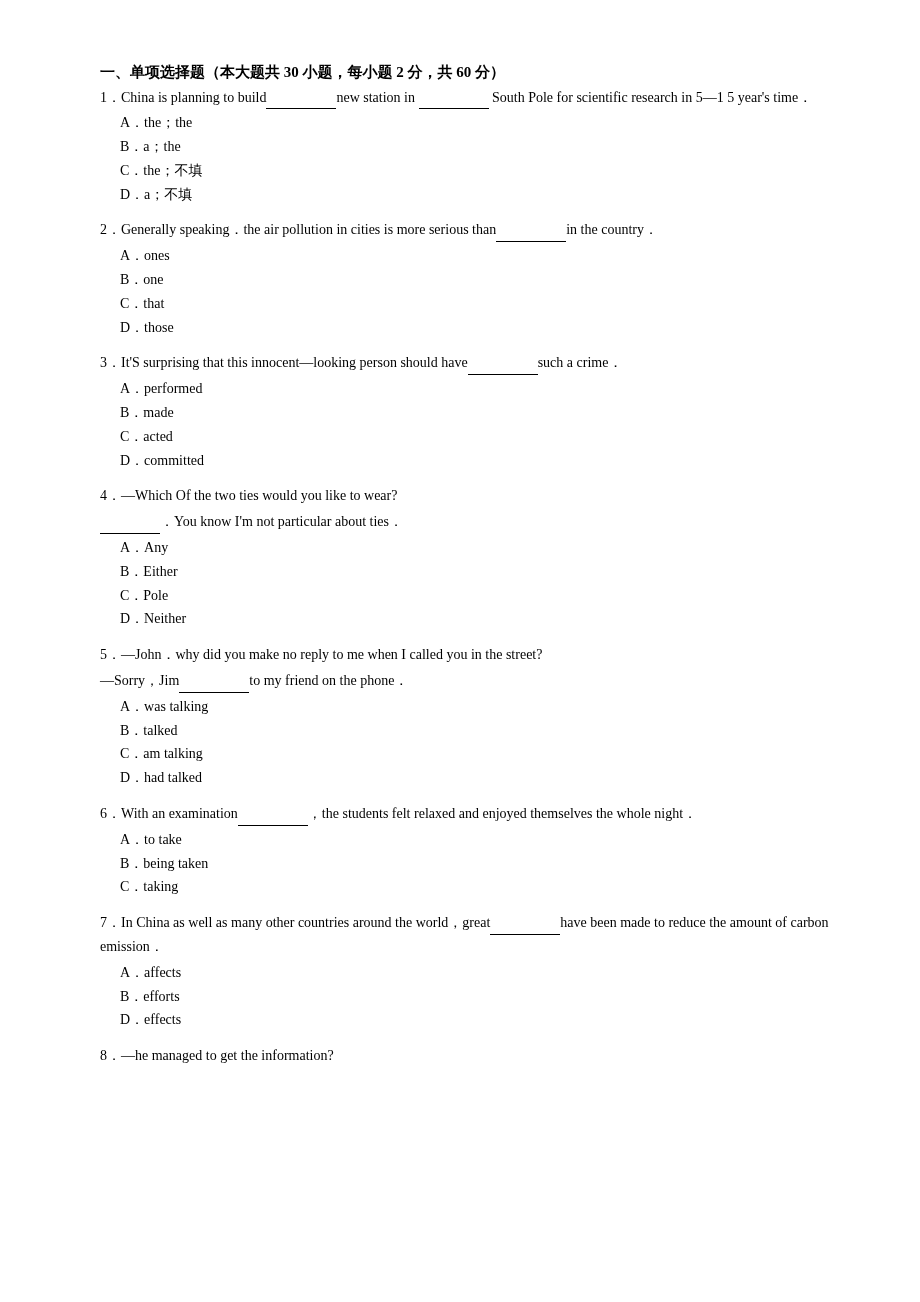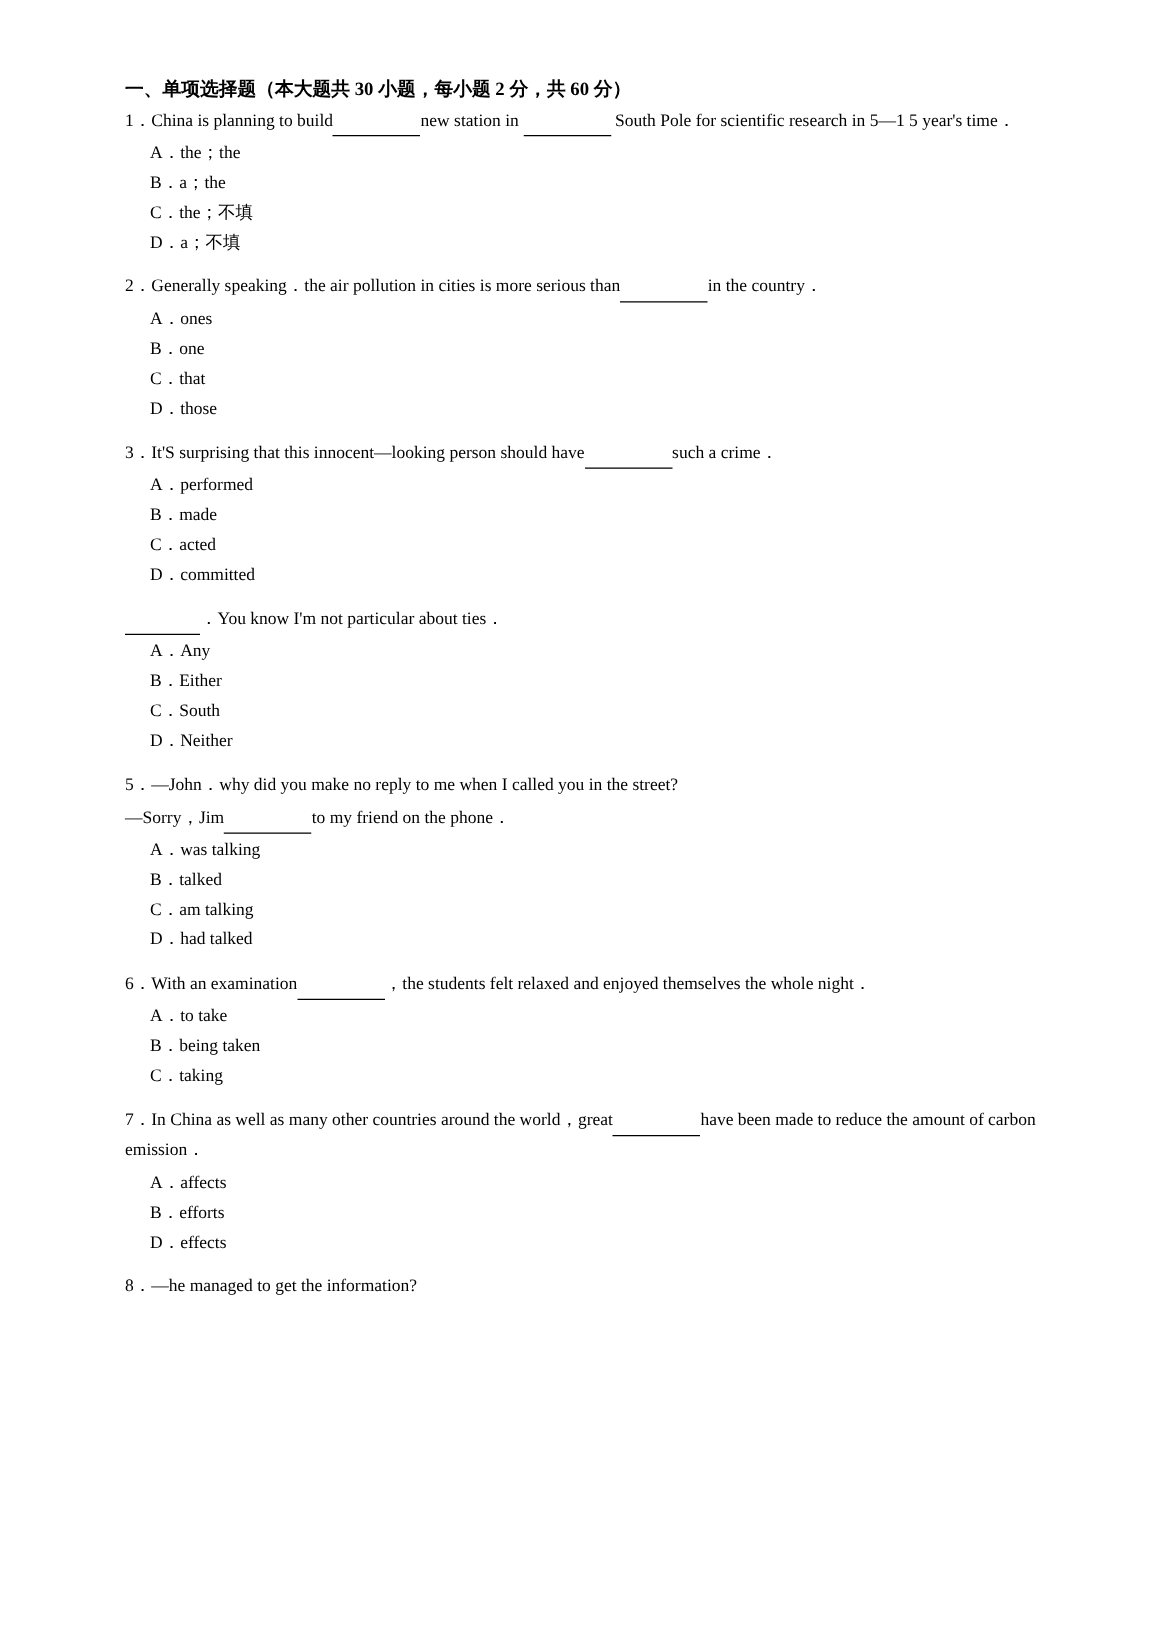--- a/index.html
+++ b/index.html
@@ -95,25 +95,28 @@
   <div class="option">A．performed</div>
   <div class="option">B．made</div>
   <div class="option">C．acted</div>
   <div class="option">D．committed</div>
 </div>
 
 <div class="spacer"></div>
 
 <div class="question-block">
   <div class="question-text">
+    4．—Which Of the two ties would you like to wear?
+  </div>
+  <div class="question-text">
     <span class="small-blank"></span>．You know I'm not particular about ties．
   </div>
   <div class="option">A．Any</div>
   <div class="option">B．Either</div>
-  <div class="option">C．South</div>
+  <div class="option">C．Pole</div>
   <div class="option">D．Neither</div>
 </div>
 
 <div class="spacer"></div>
 
 <div class="question-block">
   <div class="question-text">
     5．—John．why did you make no reply to me when I called you in the street?
   </div>
   <div class="question-text">

